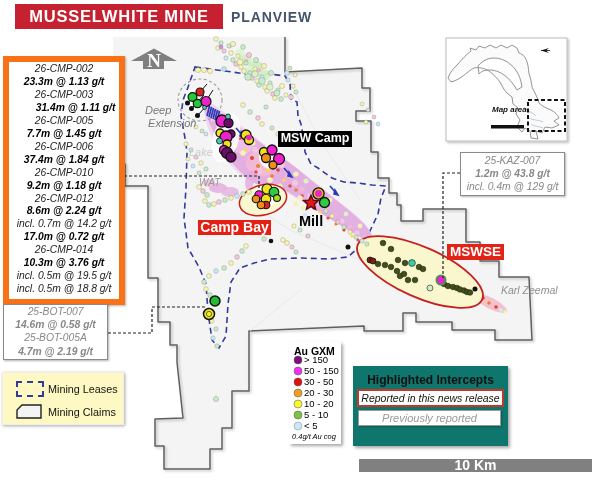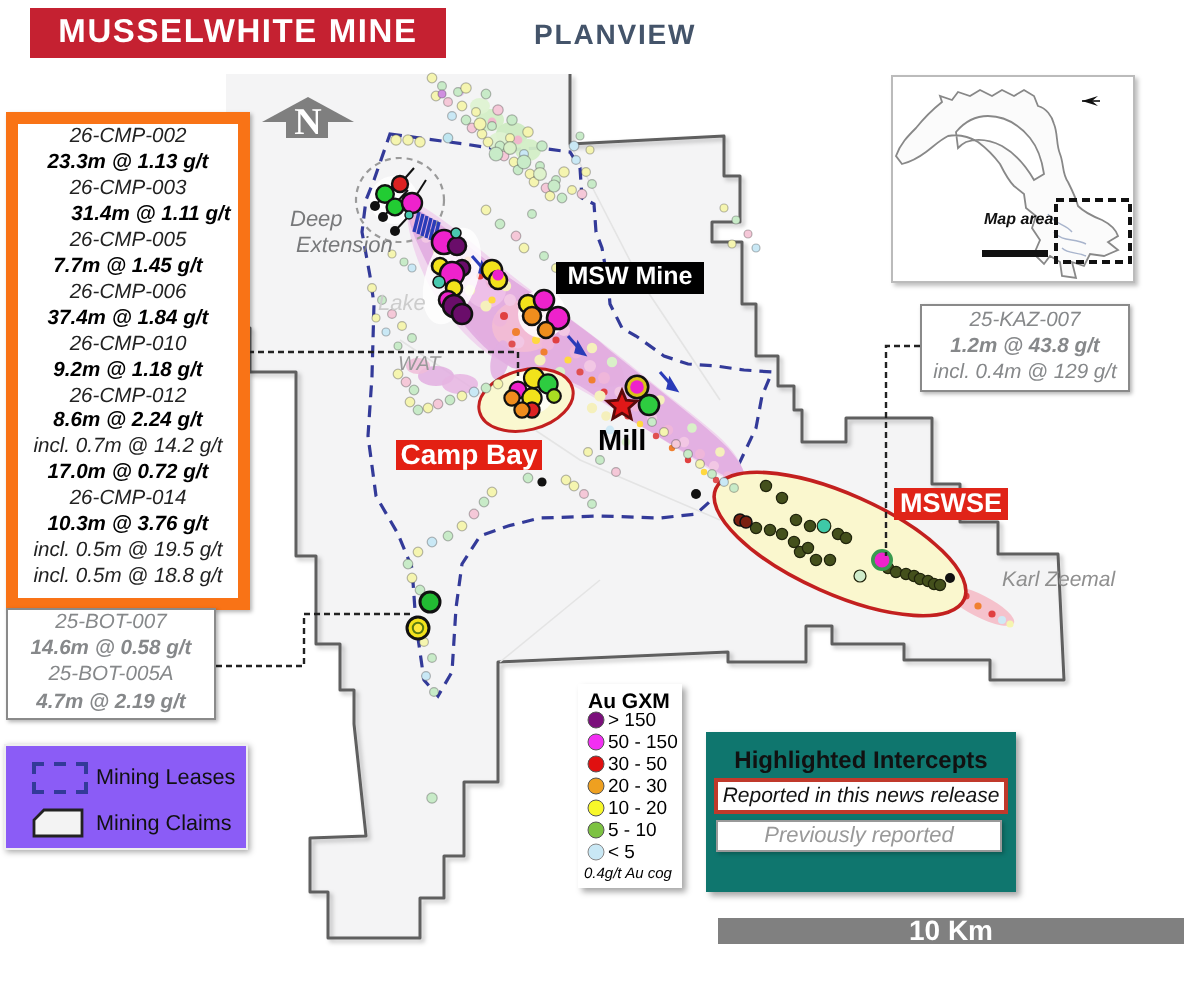--- a/index.html
+++ b/index.html
@@ -431,32 +431,32 @@
     <rect x="491" y="125" width="33" height="3.5" fill="#111"></rect>
 
     <path d="M541,50.5 L549,48 L546,50.5 L549,53 Z" fill="#111"></path>
     <line x1="541" y1="50.5" x2="550" y2="50.5" stroke="#111" stroke-width="0.8"></line>
   </g>
 </svg>
 
 <div class="abs" style="left:15px;top:4px;width:208px;height:24.5px;background:#c52131;color:#fff;
      font-size:16.5px;font-weight:bold;text-align:center;line-height:24.5px;letter-spacing:0.8px;">MUSSELWHITE&nbsp;MINE</div>
 
-<div class="abs" style="left:231px;top:8.5px;font-size:14px;font-weight:bold;color:#44546a;letter-spacing:0.9px;margin-left:36px;">PLANVIEW</div>
+<div class="abs" style="left:231px;top:8.5px;font-size:14px;font-weight:bold;color:#44546a;letter-spacing:0.9px;">PLANVIEW</div>
 
 <div class="abs it" style="left:145px;top:104px;font-size:11px;color:#77787a;line-height:12.5px;">Deep<br>&nbsp;Extension</div>
 
 <div class="abs it" style="left:189px;top:146px;font-size:11px;color:#cccccc;">Lake</div>
 
 <div class="abs it" style="left:199px;top:177px;font-size:10px;color:#999;">WAT</div>
 
 <div class="abs it" style="left:501px;top:284px;font-size:10.5px;color:#8f8f8f;">Karl Zeemal</div>
 
 <div class="abs" style="left:278px;top:131px;width:74px;height:15.5px;background:#000;color:#fff;
-     font-size:12.5px;font-weight:bold;text-align:center;line-height:15.5px;">MSW Mine</div>
+     font-size:12.5px;font-weight:bold;text-align:center;line-height:15.5px;">MSW Camp</div>
 
 <div class="abs" style="left:198px;top:220px;width:73px;height:15px;background:#e32013;color:#fff;
      font-size:14px;font-weight:bold;text-align:center;line-height:15px;">Camp Bay</div>
 
 <div class="abs" style="left:447px;top:244px;width:57px;height:16px;background:#e02418;color:#fff;
      font-size:13.5px;font-weight:bold;text-align:center;line-height:16px;">MSWSE</div>
 
 <div class="abs" style="left:299px;top:213px;font-size:14.5px;font-weight:bold;color:#000;">Mill</div>
 
 <div class="abs it" style="left:3px;top:56px;width:110px;height:236px;background:#fff;border:6px solid #f97316;
@@ -489,21 +489,21 @@
   <div style="font-weight:bold;">4.7m @ 2.19 g/t</div>
 </div>
 
 <div class="abs it" style="left:460px;top:152px;width:103px;height:41px;background:#fff;border:1.5px solid #8a8a8a;
      box-shadow:1px 1px 2px rgba(0,0,0,0.3);font-size:10.3px;text-align:center;color:#86888a;line-height:13.4px;padding-top:0.5px;">
   <div>25-KAZ-007</div>
   <div style="font-weight:bold;">1.2m @ 43.8 g/t</div>
   <div>incl. 0.4m @ 129 g/t</div>
 </div>
 
-<div class="abs" style="left:2px;top:372px;width:120px;height:51px;background:#8b5cf6;box-shadow:1px 1px 3px rgba(0,0,0,0.35);border:1px solid #eee;">
+<div class="abs" style="left:2px;top:372px;width:120px;height:51px;background:#fef9c3;box-shadow:1px 1px 3px rgba(0,0,0,0.35);border:1px solid #eee;">
 
   <div class="abs" style="left:13px;top:8px;width:24px;height:12px;border:2px dashed #333a99;"></div>
 
   <div class="abs" style="left:45px;top:10px;font-size:10.8px;color:#111;">Mining Leases</div>
 
   <svg class="abs" style="left:13px;top:31px;" width="30" height="18">
         <path d="M6,1 L25,1 L25,14 L1,14 L1,6 Z" fill="#f3f3f3" stroke="#222" stroke-width="1.4"></path>
       </svg>
 
   <div class="abs" style="left:45px;top:33px;font-size:10.8px;color:#111;">Mining Claims</div>

